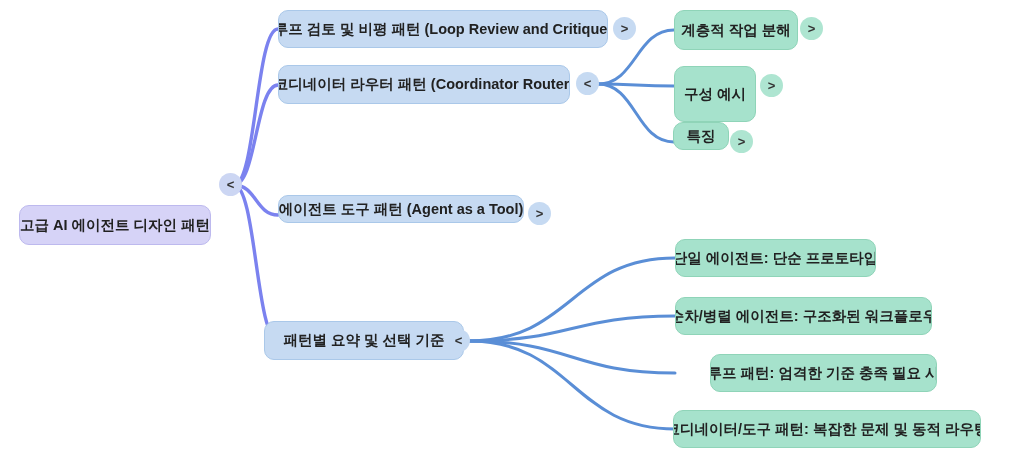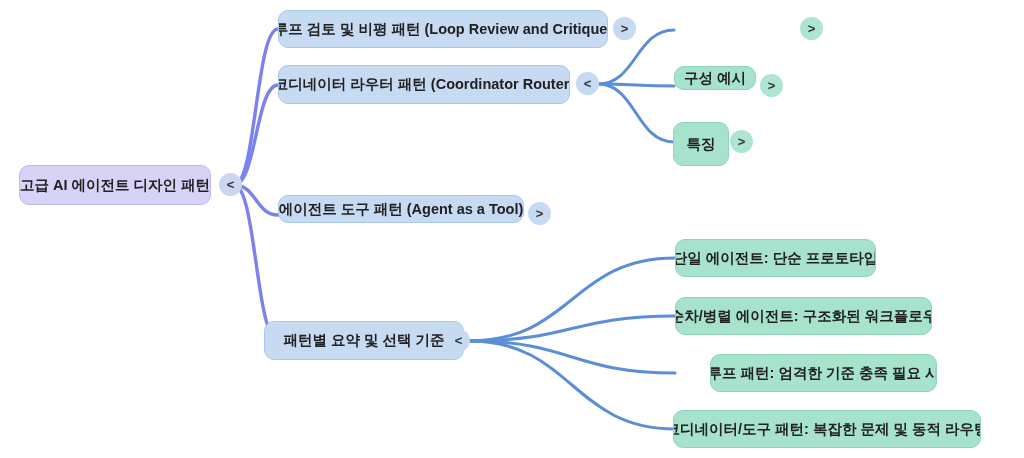--- a/index.html
+++ b/index.html
@@ -13,21 +13,21 @@
   .canvas{
     position:relative;width:1024px;height:458px;background:var(--bg);
     font-family:"Liberation Sans","DejaVu Sans",sans-serif;overflow:hidden;
   }
   .links{position:absolute;left:0;top:0;width:1024px;height:458px;}
   .node{
     position:absolute;display:flex;align-items:center;justify-content:center;
     border-radius:10px;font-size:14.5px;font-weight:600;color:var(--text);
     white-space:nowrap;overflow:hidden;box-sizing:border-box;cursor:pointer;
   }
-  .node.root{background:var(--root-fill);border:1px solid var(--root-border);}
+  .node.root{background:var(--root-fill);border:1px solid var(--root-border);margin-top:40px;}
   .node.blue{background:var(--blue-fill);border:1px solid var(--blue-border);}
   .node.green{background:var(--green-fill);border:1px solid var(--green-border);}
   .expander{
     position:absolute;width:23px;height:23px;border-radius:50%;
     display:flex;align-items:center;justify-content:center;
     font-size:13px;font-weight:700;color:var(--chevron);cursor:pointer;
     box-sizing:border-box;line-height:1;
   }
   .expander.lav{background:#ccd6f3;}
   .expander.blue{background:var(--blue-fill);}
@@ -64,26 +64,27 @@
 
   <div class="node blue" style="left:278px;top:65px;width:292px;height:39px">코디네이터 라우터 패턴 (Coordinator Router)</div>
   <div class="expander blue" style="left:576px;top:72px">&lt;</div>
 
   <div class="node blue" style="left:278px;top:195px;width:246px;height:28px">에이전트 도구 패턴 (Agent as a Tool)</div>
   <div class="expander blue" style="left:528px;top:202px">&gt;</div>
 
   <div class="node blue" style="left:264px;top:321px;width:200px;height:39px">패턴별 요약 및 선택 기준</div>
   <div class="expander blue" style="left:447px;top:329px">&lt;</div>
 
+  <div class="node green" style="left:674px;top:10px;width:124px;height:40px">계층적 작업 분해</div>
   <div class="expander green" style="left:800px;top:17px">&gt;</div>
 
-  <div class="node green" style="left:674px;top:66px;width:82px;height:24px">구성 예시</div>
+  <div class="node green" style="left:674px;top:66px;width:82px;height:56px">구성 예시</div>
   <div class="expander green" style="left:760px;top:74px">&gt;</div>
 
-  <div class="node green" style="left:673px;top:122px;width:56px;height:44px">특징</div>
+  <div class="node green" style="left:673px;top:122px;width:56px;height:28px">특징</div>
   <div class="expander green" style="left:730px;top:130px">&gt;</div>
 
   <div class="node green" style="left:675px;top:239px;width:201px;height:38px">단일 에이전트: 단순 프로토타입</div>
 
   <div class="node green" style="left:675px;top:297px;width:257px;height:38px">순차/병렬 에이전트: 구조화된 워크플로우</div>
 
   <div class="node green" style="left:710px;top:354px;width:227px;height:38px">루프 패턴: 엄격한 기준 충족 필요 시</div>
 
   <div class="node green" style="left:673px;top:410px;width:308px;height:38px">코디네이터/도구 패턴: 복잡한 문제 및 동적 라우팅</div>
 

